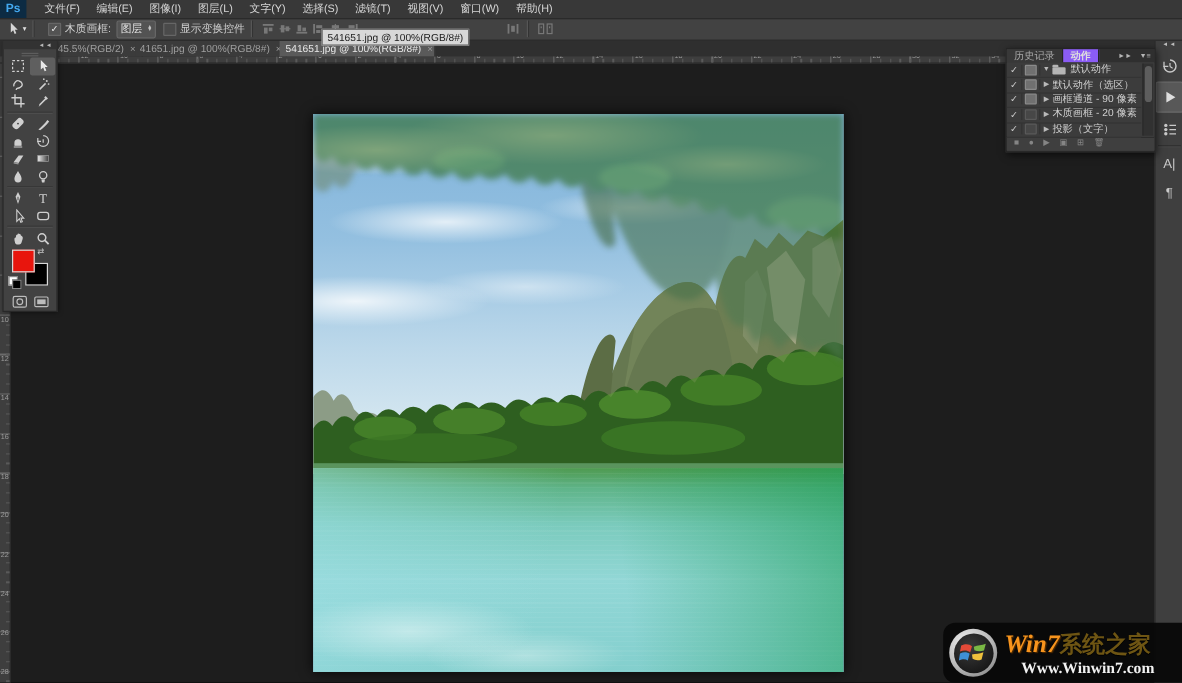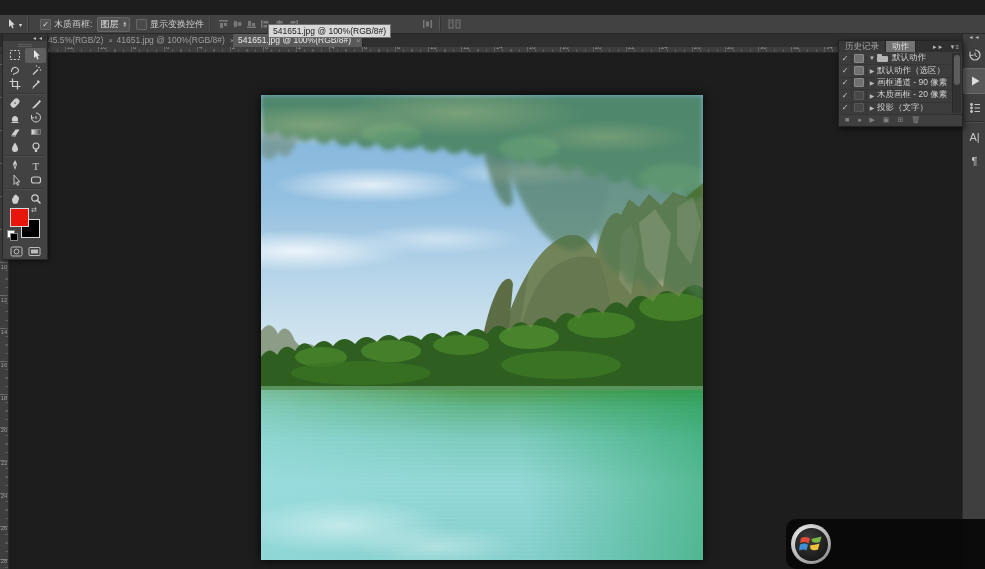--- a/index.html
+++ b/index.html
@@ -74,21 +74,21 @@
   #dock-collapse{height:8px;display:flex;align-items:center;justify-content:center;color:#bdbdbd;font-size:5px;letter-spacing:1px;}
   .dock-icon{width:21px;height:21px;margin:3px auto 2px auto;display:flex;align-items:center;justify-content:center;color:#c9c9c9;}
   .dock-icon.active{background:#585858;border:1px solid #6a6a6a;border-radius:2px;height:24px;}
   .dock-div{height:1px;background:#2e2e2e;border-bottom:1px solid #4c4c4c;margin:3px 2px;}
   
   #actionspanel{left:838px;top:40px;width:123px;height:85px;background:#3c3c3c;border:1px solid #242424;
                 box-shadow:1px 2px 6px rgba(0,0,0,.6);z-index:25;font-size:8.5px;color:#cfcfcf;}
   #ap-tabs{height:11px;background:#2f2f2f;display:flex;align-items:stretch;}
   .ap-tab{padding:0 6px;display:flex;align-items:center;font-size:8.5px;color:#a8a8a8;background:#383838;
           border-right:1px solid #252525;}
-  .ap-tab.active{background:#737373;color:#dedede;}
+  .ap-tab.active{background:#8b5cf6;color:#dedede;font-weight:bold;}
   #ap-tabs .spacer{flex:1;}
   .ap-hdr-icon{color:#b5b5b5;font-size:6px;padding:0 3px;display:flex;align-items:center;}
   #ap-list{position:relative;height:62px;background:#3c3c3c;}
   .ap-row{position:absolute;left:0;width:112px;height:12.4px;display:flex;align-items:center;border-bottom:1px solid #343434;}
   .ap-check{width:12px;text-align:center;color:#c6c6c6;font-size:8px;border-right:1px solid #333;}
   .ap-dialog{width:14px;display:flex;justify-content:center;border-right:1px solid #333;}
   .ap-dialog .box{width:8px;height:7px;background:#707070;border-radius:1px;border:1px solid #8a8a8a;}
   .ap-dialog .empty{width:8px;height:7px;background:#474747;border-radius:1px;border:1px solid #5a5a5a;}
   .ap-arrow{width:10px;text-align:center;color:#b9b9b9;font-size:6px;}
   .ap-folder{width:12px;height:8px;position:relative;margin-right:3px;}
@@ -138,20 +138,33 @@
   #wm-rest{color:#6e5513;font-family:"Liberation Sans",sans-serif;font-style:normal;font-size:19px;font-weight:bold;
            text-shadow:0 1px 0 #000;}
   #wm-line2{color:#f2f2f2;font-family:"Liberation Serif","DejaVu Serif",serif;font-weight:bold;font-size:13px;
             margin-top:3px;margin-left:14px;}
 </style>
 </head>
 <body>
 
 <div id="stage">
 
+  <div id="menubar" class="abs">
+    <div id="pslogo">Ps</div>
+    <div class="menu-item">文件(F)</div>
+    <div class="menu-item">编辑(E)</div>
+    <div class="menu-item">图像(I)</div>
+    <div class="menu-item">图层(L)</div>
+    <div class="menu-item">文字(Y)</div>
+    <div class="menu-item">选择(S)</div>
+    <div class="menu-item">滤镜(T)</div>
+    <div class="menu-item">视图(V)</div>
+    <div class="menu-item">窗口(W)</div>
+    <div class="menu-item">帮助(H)</div>
+  </div>
 
   <div id="optionsbar" class="abs">
     <div id="movetool-opt">
       <svg width="12" height="12" viewBox="0 0 12 12">
         <path d="M4 1 L4 9 L6 7.2 L7.2 10.4 L8.6 9.8 L7.4 6.8 L9.8 6.8 Z" fill="#d6d6d6"></path>
       </svg>
       <span style="font-size:6px;margin-left:2px;">▾</span>
     </div>
     <div class="opt-sep"></div>
     <div class="cbox">✓</div>
@@ -586,15 +599,21 @@
     <div id="wm-logo">
       <div id="wm-logo-inner">
         <svg width="24" height="21" viewBox="0 0 24 21">
           <path d="M2 4 C6 2 9 3 11 4.5 L9.5 9.5 C7 8 4.5 7.5 1 9 Z" fill="#e34a38"></path>
           <path d="M12.5 5 C16 3.5 19 4 22.5 2.5 L21 8 C18 9 15.5 8.8 13 7.8 Z" fill="#7ab944"></path>
           <path d="M1 10.5 C4.5 9 7 9.5 9 10.8 L7.5 16.5 C5.5 15.2 3.5 15 0 16.5 Z" fill="#3f8fd6"></path>
           <path d="M11 11.5 C14 10.5 17 11 20.5 9.5 L19 15.5 C16 16.8 13.5 16.2 11.5 15 Z" fill="#f0c23c"></path>
         </svg>
       </div>
     </div>
+    <div id="wm-text">
+      <div id="wm-line1">
+        <span id="wm-win7">Win7</span><span id="wm-rest">系统之家</span>
+      </div>
+      <div id="wm-line2">Www.Winwin7.com</div>
+    </div>
   </div>
 
 </div>
 
 </body></html>

